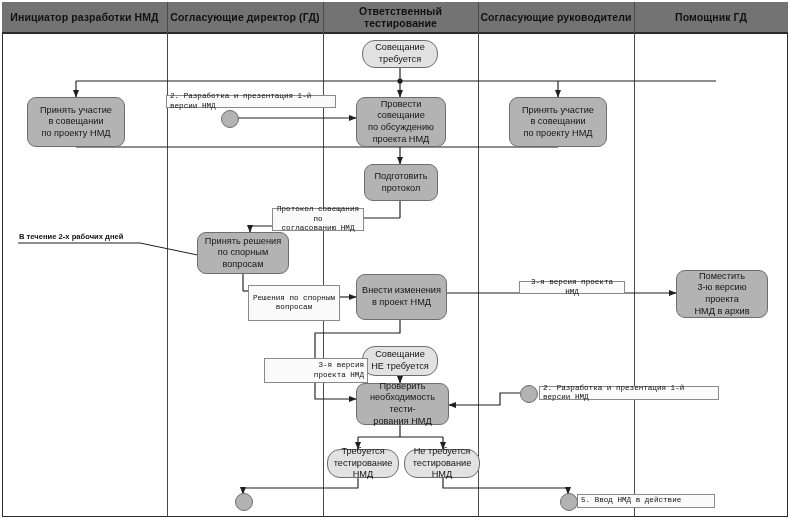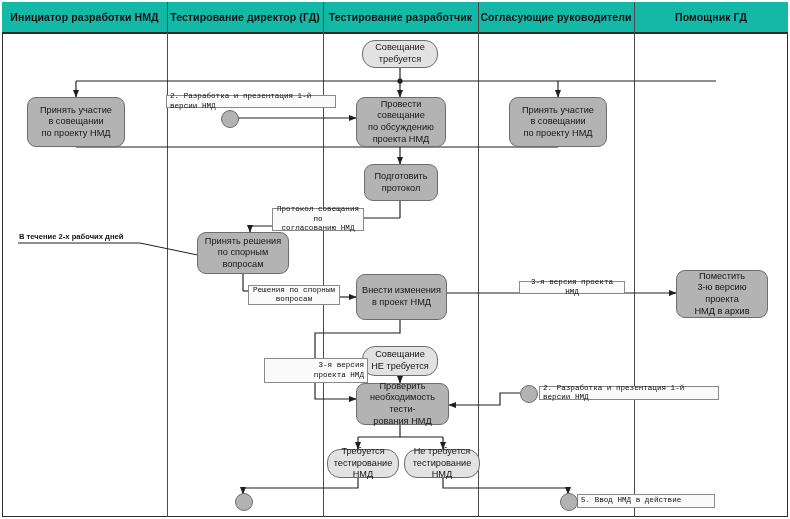--- a/index.html
+++ b/index.html
@@ -10,21 +10,21 @@
     background:#ffffff;
     overflow:hidden;
   }
   
   .frame{
     position:absolute;left:2px;top:2px;width:786px;height:515px;
     border:1.5px solid #2b2b2b;box-sizing:border-box;
   }
   .lane-header{
     position:absolute;top:2px;height:30px;
-    background:#14b8a6;
+    background:#737373;
     box-sizing:border-box;
     display:flex;align-items:center;justify-content:center;
     font-size:10.5px;font-weight:bold;color:#111;
     text-align:center;letter-spacing:.1px;
   }
   .header-rule{
     position:absolute;left:2px;top:32px;width:786px;height:1.5px;background:#2b2b2b;
   }
   .lane-div{
     position:absolute;top:2px;width:1.3px;height:515px;background:#4a4a4a;
@@ -73,24 +73,24 @@
 
 <div id="canvas">
 
   <div class="frame"></div>
   <div class="header-rule"></div>
 
   <div class="lane-header" style="left:2px;width:165px;">
       <span>Инициатор разработки НМД</span>
     </div>
   <div class="lane-header" style="left:167px;width:156px;">
-      <span>Тестирование директор (ГД)</span>
+      <span>Согласующие директор (ГД)</span>
     </div>
   <div class="lane-header" style="left:323px;width:155px;">
-      <span>Тестирование разработчик</span>
+      <span>Ответственный тестирование</span>
     </div>
   <div class="lane-header" style="left:478px;width:156px;justify-content:center;">
       <span>Согласующие руководители</span>
     </div>
   <div class="lane-header" style="left:634px;width:154px;">
       <span>Помощник ГД</span>
     </div>
 
   <div class="lane-div" style="left:167px;"></div>
   <div class="lane-div" style="left:323px;"></div>
@@ -202,21 +202,21 @@
     </div>
 
   <div class="flag" style="left:166px;top:95px;width:170px;height:13px;">
       <span>2. Разработка и презентация 1-й версии НМД</span>
     </div>
 
   <div class="flag center" style="left:272px;top:208px;width:92px;height:23px;">
       <span>Протокол совещания по<br>согласованию НМД</span>
     </div>
 
-  <div class="flag center" style="left:248px;top:285px;width:92px;height:20px;">
+  <div class="flag center" style="left:248px;top:285px;width:92px;height:36px;">
       <span>Решения по спорным<br>вопросам</span>
     </div>
 
   <div class="flag center" style="left:519px;top:281px;width:106px;height:13px;">
       <span>3-я версия проекта НМД</span>
     </div>
 
   <div class="flag right" style="left:264px;top:358px;width:104px;height:25px;">
       <span>3-я версия<br>проекта НМД</span>
     </div>

